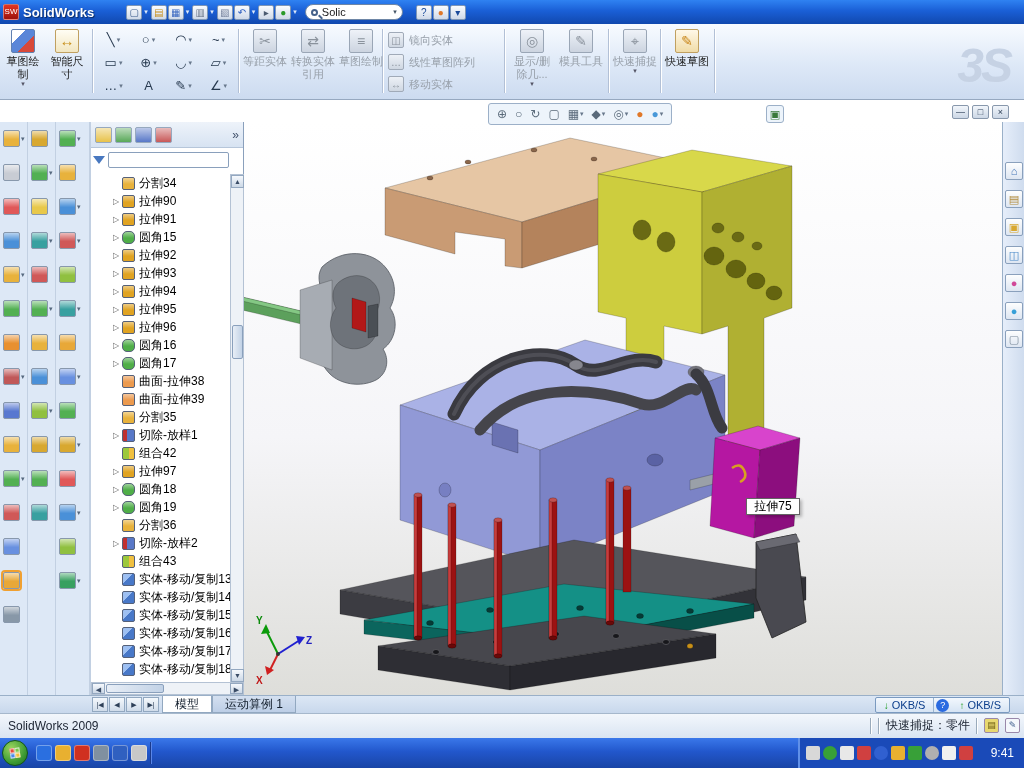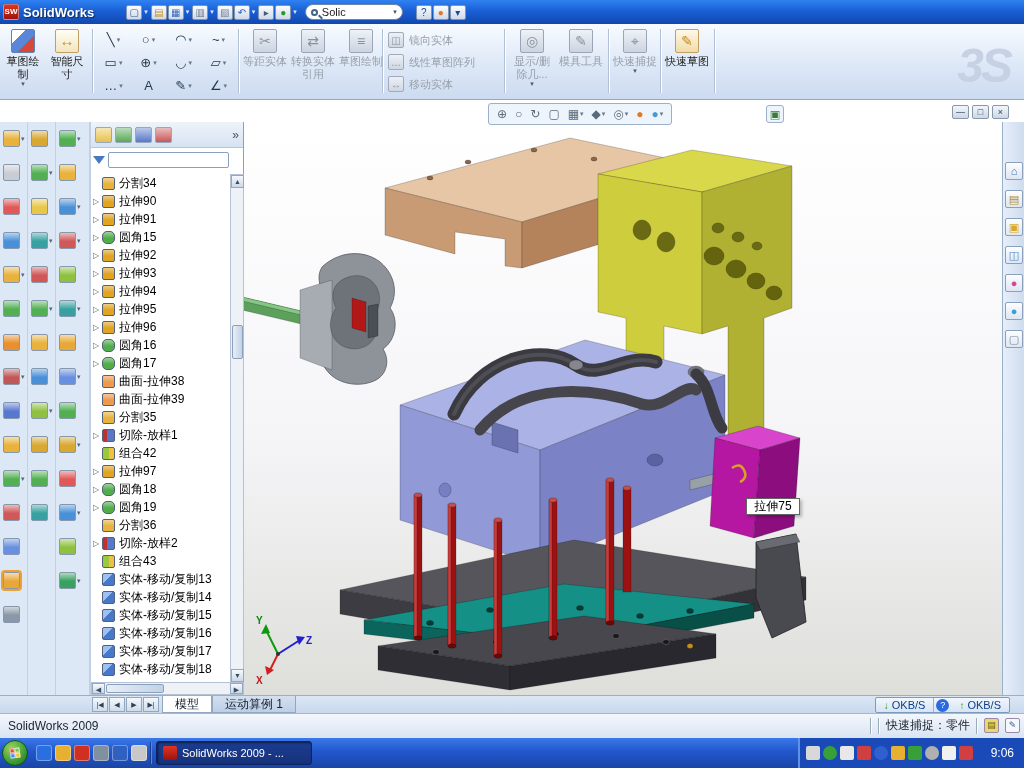--- a/index.html
+++ b/index.html
@@ -1,20 +1,20 @@
 <!DOCTYPE html>
 <html><head>
 <meta charset="utf-8">
 <style>
 *{box-sizing:border-box;margin:0;padding:0}
 body{font-family:"Liberation Sans","DejaVu Sans",sans-serif;background:#fff}
 #screen{position:relative;width:1024px;height:768px;overflow:hidden;background:#fff}
 
 #titlebar{position:absolute;left:0;top:0;width:1024px;height:24px;background:linear-gradient(180deg,#2f82f2 0%,#1a5fd6 45%,#1148ae 100%);display:flex;align-items:center;color:#fff}
-#logo-box{width:16px;height:16px;margin:0 4px 0 3px;background:linear-gradient(#e23522,#9c130d);border:1px solid rgba(255,255,255,.4);border-radius:2px;color:#fff;font-size:8px;font-weight:bold;text-align:center;line-height:14px;flex:none}
+#logo-box{width:16px;height:16px;margin:0 4px 0 3px;background:linear-gradient(#e23522,#9c130d);border:1px solid rgba(255,255,255,.4);border-radius:2px;color:#fff;font-size:8px;font-weight:normal;text-align:center;line-height:14px;flex:none}
 #app-name{font-weight:bold;font-size:13px;text-shadow:1px 1px 1px rgba(0,0,0,.5);margin-right:24px}
 .menu-item{padding:3px 9px;font-size:12px;cursor:default;white-space:nowrap}
 #title-tools,#title-tools-right{display:flex;align-items:center;margin-left:8px}
 .ttool{display:flex;align-items:center;margin-right:1px}
 .tico{display:inline-block;width:16px;height:15px;background:linear-gradient(#fafcff,#cfd9e8);border:1px solid #7e96b6;border-radius:2px;font-size:10px;line-height:14px;text-align:center;overflow:hidden}
 .tarr{font-size:7px;color:#dce8fa;margin:0 2px}
 #search-box{display:flex;align-items:center;background:#fff;border:1px solid #6e86a6;border-radius:8px;height:16px;width:98px;margin:0 5px;padding:0 5px;color:#1a1a1a;font-size:11px}
 .mag{width:7px;height:7px;border:2px solid #45618a;border-radius:50%;position:relative;margin-right:4px;flex:none}
 .mag::after{content:"";position:absolute;left:5px;top:5px;width:5px;height:2px;background:#45618a;transform:rotate(45deg)}
 #search-arrow{margin-left:auto;font-size:7px;color:#456}
@@ -48,21 +48,21 @@
 .lico.pressed .licobox{outline:2px solid #f0a030;outline-offset:0}
 
 #tree-panel{position:absolute;left:90px;top:122px;width:154px;height:573px;background:#fff;border-left:1px solid #c2d0e2;border-right:1px solid #8aa0bc}
 #tree-header{position:absolute;left:0;top:0;width:100%;height:26px;background:linear-gradient(#eef3fa,#d7e3f2);border-bottom:1px solid #b6c6da;display:flex;align-items:center;gap:3px;padding:0 4px}
 .thico{width:17px;height:16px;border:1px solid #96a8be;border-radius:2px;background-image:linear-gradient(rgba(255,255,255,.6),rgba(255,255,255,0))}
 #tree-more{margin-left:auto;color:#40506a;font-size:12px}
 #tree-filter{position:absolute;left:2px;top:28px;width:136px;height:20px;display:flex;align-items:center;gap:3px}
 .funnel{width:0;height:0;border-left:6px solid transparent;border-right:6px solid transparent;border-top:8px solid #4878c0}
 #filter-input{flex:1;height:16px;background:#fff;border:1px solid #8aa0bc;border-radius:2px}
 #tree-list{position:absolute;left:0;top:52px;width:139px;height:508px;overflow:hidden}
-.trow{height:18px;display:flex;align-items:center;font-size:12px;color:#000;padding-left:0;white-space:nowrap}
+.trow{height:18px;display:flex;align-items:center;font-size:12px;color:#000;padding-left:20px;white-space:nowrap}
 .arr{width:10px;font-size:8px;color:#666;text-align:center;flex:none}
 .ticon{width:13px;height:13px;border:1px solid #55617a;border-radius:2px;margin:0 4px 0 1px;flex:none;background-image:linear-gradient(rgba(255,255,255,.45),rgba(255,255,255,0) 55%)}
 .t-split{background-color:#e8b23c}
 .t-extrude{background-color:#e0a322}
 .t-fillet{background-color:#4fae48;border-radius:5px}
 .t-surfext{background-color:#ec9a4e}
 .t-cutloft{background-color:#5878c8;background-image:linear-gradient(90deg,#c03030 32%,transparent 32%)}
 .t-combine{background-color:#f0c040;background-image:linear-gradient(90deg,#9cc83c 50%,transparent 50%)}
 .t-move{background-color:#4878c8;background-image:linear-gradient(135deg,#9ec0f2 45%,transparent 45%)}
 
@@ -822,34 +822,30 @@
     </div>
     <div id="quicklaunch">
         <span class="qlico" style="background: rgb(42, 111, 224);"></span>
         <span class="qlico" style="background: rgb(232, 176, 48);"></span>
         <span class="qlico" style="background: rgb(208, 48, 32);"></span>
         <span class="qlico" style="background: rgb(128, 144, 160);"></span>
         <span class="qlico" style="background: rgb(48, 96, 192);"></span>
         <span class="qlico" style="background: rgb(200, 200, 200);"></span>
       </div>
     <div class="tbdiv"></div>
-    <div class="taskbtn active" style="left:156px;width:156px">
-      <span class="tbico" style="background:linear-gradient(#e23522,#9c130d)"></span>
-      <span>SolidWorks 2009 - ...</span>
-    </div>
     <div id="tray">
       <span id="tray-icons" style="display:flex;gap:3px">
           <span class="trico" style="background: rgb(216, 216, 216);"></span>
           <span class="trico" style="background: rgb(56, 160, 56); border-radius: 50%;"></span>
           <span class="trico" style="background: rgb(232, 232, 232);"></span>
           <span class="trico" style="background: rgb(208, 64, 64);"></span>
           <span class="trico" style="background: rgb(48, 96, 208); border-radius: 50%;"></span>
           <span class="trico" style="background: rgb(232, 176, 48);"></span>
           <span class="trico" style="background: rgb(56, 160, 56);"></span>
           <span class="trico" style="background: rgb(176, 176, 176); border-radius: 50%;"></span>
           <span class="trico" style="background: rgb(240, 240, 240);"></span>
           <span class="trico" style="background: rgb(208, 64, 64);"></span>
         </span>
-      <span id="clock">9:06</span>
+      <span id="clock">9:41</span>
     </div>
   </div>
 
 </div>
 
 </body></html>

